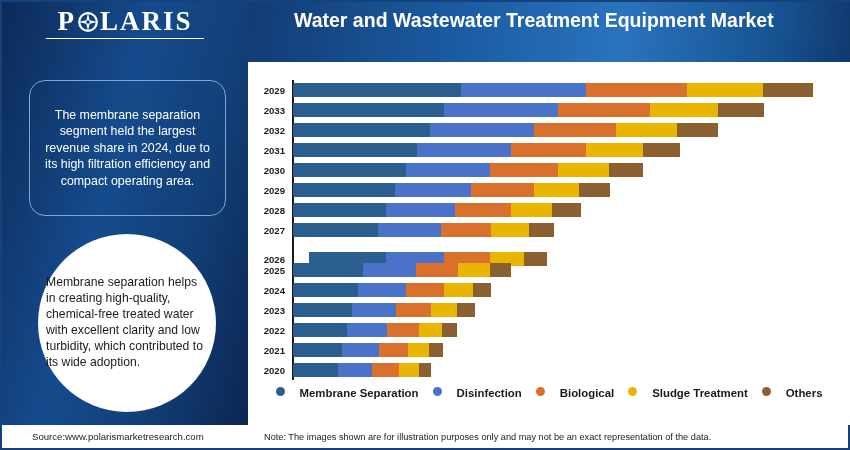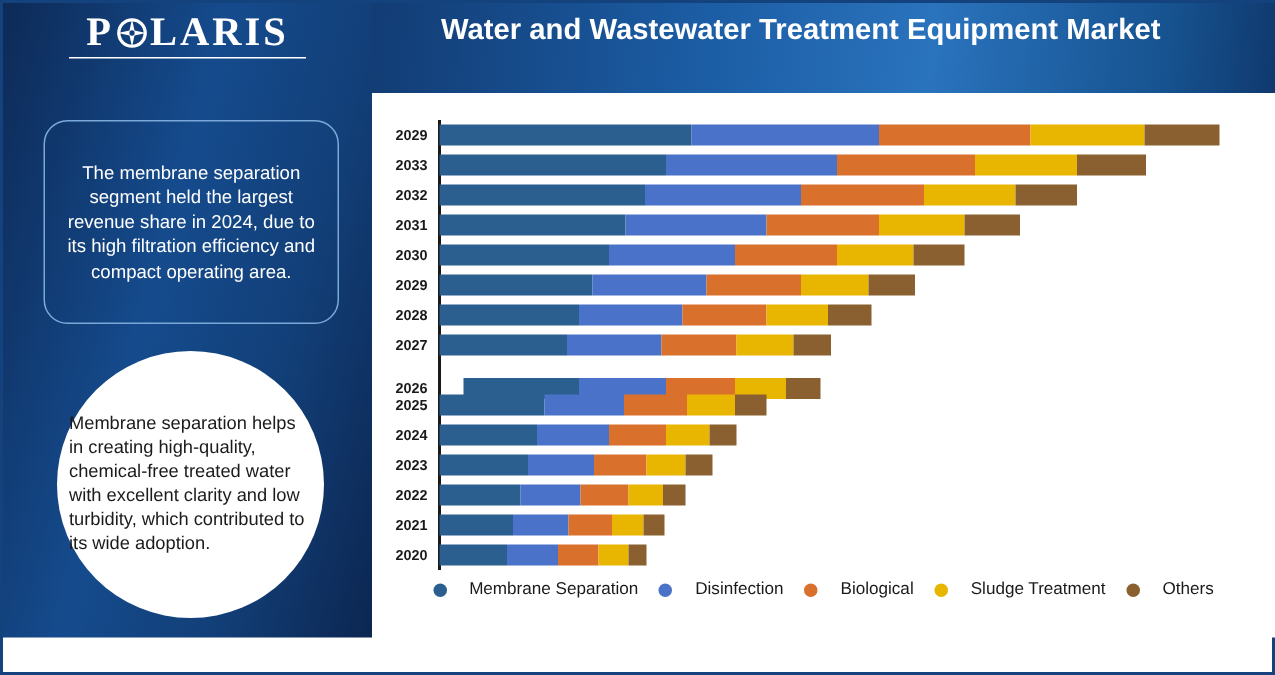--- a/index.html
+++ b/index.html
@@ -167,25 +167,25 @@
     position: absolute;
     left: 0; top: 325px;
     width: 602px;
     display: flex;
     align-items: center;
     justify-content: center;
     gap: 14px;
   }
   .legend-item {
     display: flex;
-    align-items: center;
     gap: 15px;
     font-size: 11.4px;
     color: #1a1a1a;
     white-space: nowrap;
+    font-weight: bold;
   }
   .legend-dot {
     width: 9px; height: 9px;
     border-radius: 50%;
     flex: 0 0 9px;
   }
 
   
   #footer {
     position: absolute;
@@ -420,14 +420,18 @@
           <span class="legend-dot" style="background: rgb(232, 181, 0);"></span>
           <span>Sludge Treatment</span>
         </div>
         <div class="legend-item">
           <span class="legend-dot" style="background: rgb(138, 96, 48);"></span>
           <span>Others</span>
         </div>
       </div>
   </div>
 
+  <div id="footer">
+    <div id="footer-source">Source:www.polarismarketresearch.com</div>
+    <div id="footer-note">Note: The images shown are for illustration purposes only and may not be an exact representation of the data.</div>
+  </div>
 
 </div>
 
 </body></html>

